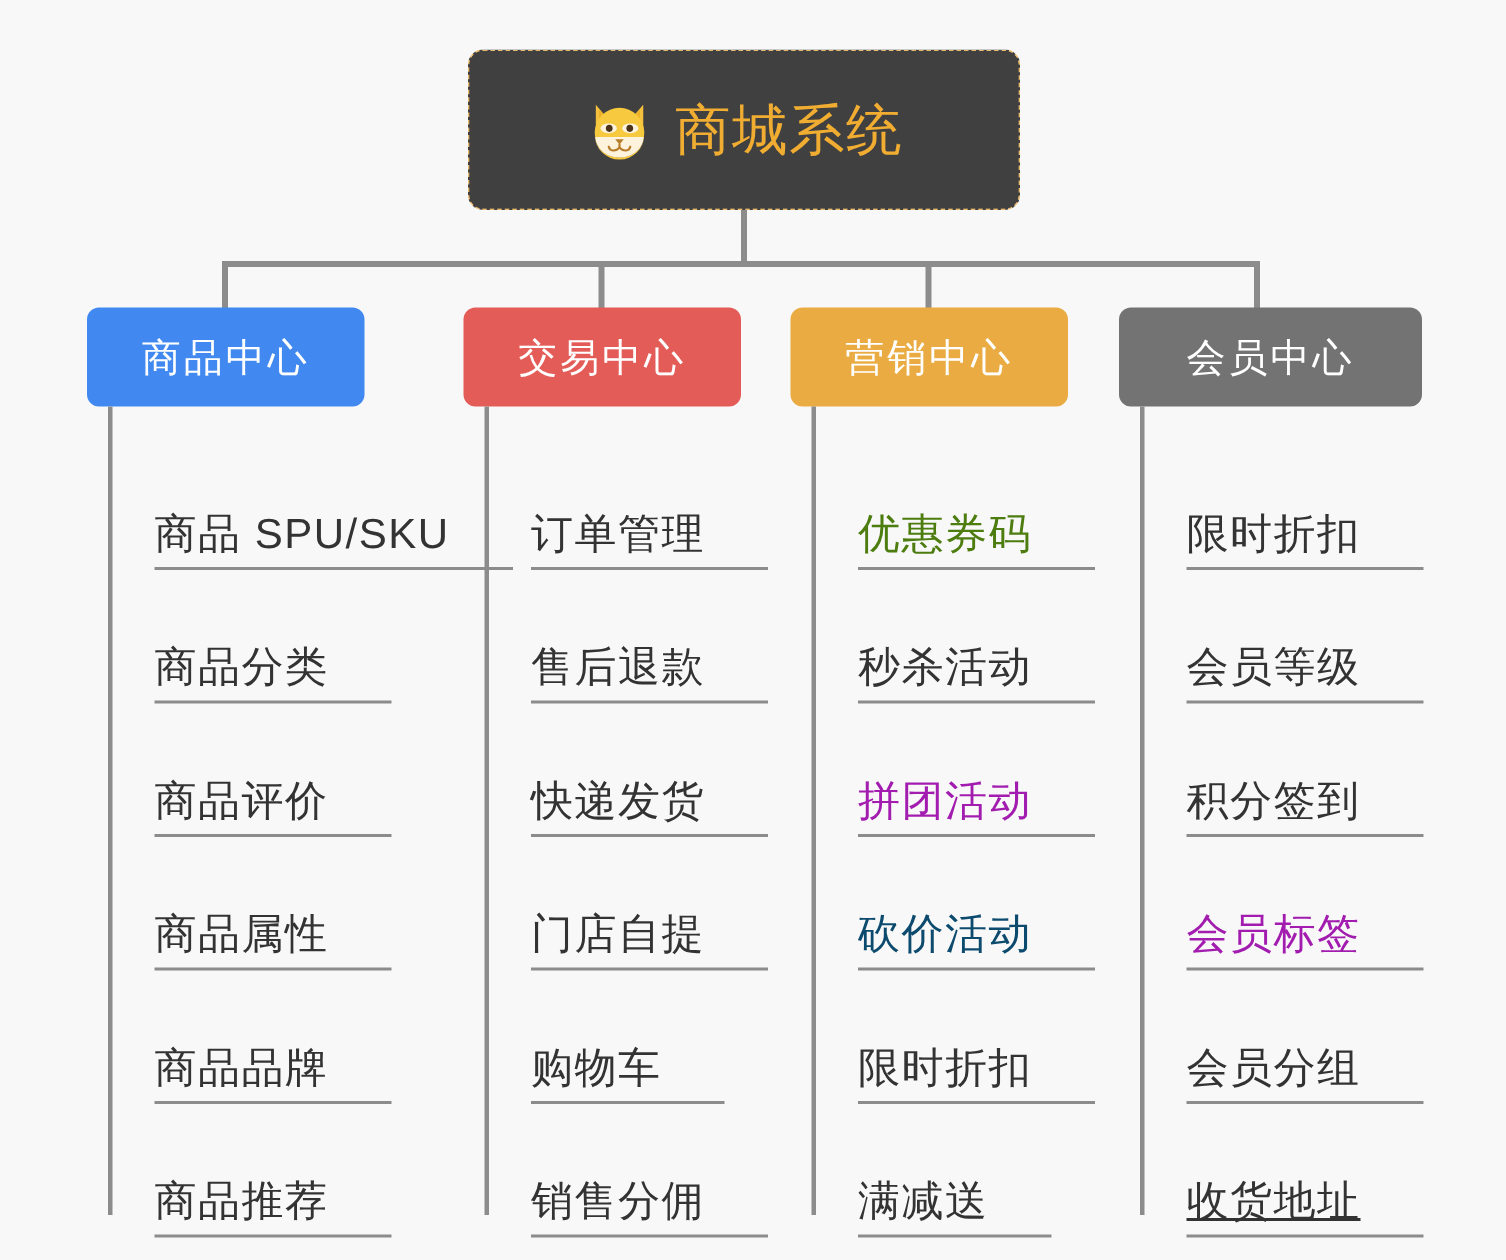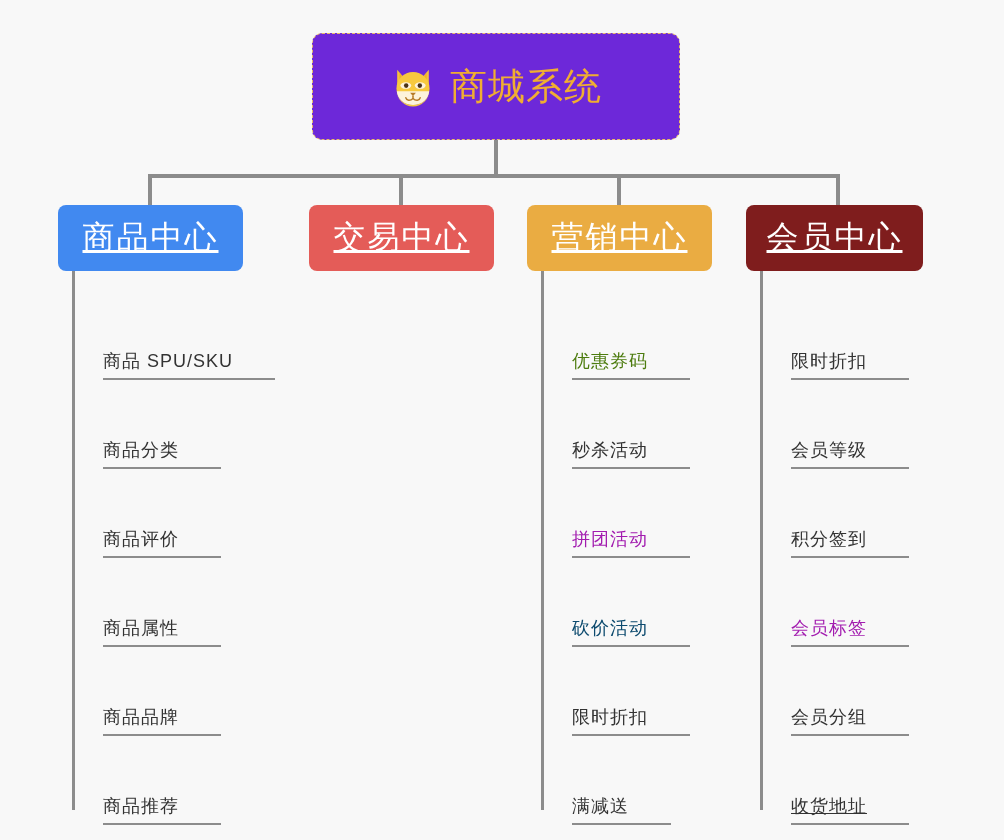--- a/index.html
+++ b/index.html
@@ -64,24 +64,23 @@
     top: 205px;
   }
   .cat-header {
     position: relative;
     height: 66px;
     border-radius: 8px;
     display: flex;
     align-items: center;
     justify-content: center;
     color: #ffffff;
-    font-size: 32px;
+    font-size: 26px;
     letter-spacing: 2px;
     box-sizing: border-box;
-    text-decoration: underline;
   }
 
   
   .leaf-list {
     position: relative;
     margin-top: 0;
     padding-top: 20px;
   }
   .leaf-trunk {
     position: absolute;
@@ -93,36 +92,36 @@
   }
   .leaf-item {
     position: relative;
     height: 89px;
     display: flex;
     align-items: flex-end;
     box-sizing: border-box;
     padding-left: 45px;
   }
   .leaf-label {
-    font-size: 18px;
+    font-size: 28px;
     color: #333333;
     line-height: 1.1;
     padding-bottom: 6px;
     border-bottom: 2px solid #8c8c8c;
     padding-right: 42px;
     white-space: nowrap;
     letter-spacing: 1px;
   }
 </style>
 </head>
 <body style="background: rgb(248, 248, 248);">
 
 <div id="chart-root">
 
-  <div class="root-node" style="border-color: rgb(232, 185, 106); background: #6d28d9;">
+  <div class="root-node" style="border-color: rgb(232, 185, 106); background: #404040;">
     <svg class="dog-icon" viewBox="0 0 64 64">
       <path d="M10 8 L10 30 L22 22 Z" fill="#f5c03e"></path>
       <path d="M54 8 L54 30 L42 22 Z" fill="#f5c03e"></path>
       <path d="M13 12 L13 27 L21 22 Z" fill="#eeb12a"></path>
       <path d="M51 12 L51 27 L43 22 Z" fill="#eeb12a"></path>
       <ellipse cx="32" cy="34" rx="23" ry="23" fill="#f7c93f"></ellipse>
       <path d="M9 36 a23 23 0 0 0 46 0 a23 21 0 0 1 -46 0 Z" fill="#f7c93f"></path>
       <path d="M32 57 C19 57 10 48 9.6 38 L54.4 38 C54 48 45 57 32 57 Z" fill="#fdf3dc"></path>
       <ellipse cx="22" cy="30" rx="7.5" ry="4.6" fill="#fdf3dc"></ellipse>
       <ellipse cx="42" cy="30" rx="7.5" ry="4.6" fill="#fdf3dc"></ellipse>
@@ -167,20 +166,41 @@
       <div class="leaf-item">
         <span class="leaf-label" style="color: rgb(51, 51, 51); border-bottom-color: rgb(140, 140, 140);">商品推荐</span>
       </div>
     </div>
   </div>
 
   <div class="column" style="left:309px; width:225px;">
     <div class="cat-header" style="width: 185px; background: rgb(228, 92, 88);">
       <span>交易中心</span>
     </div>
+    <div class="leaf-list">
+      <div class="leaf-trunk" style="background: rgb(140, 140, 140);"></div>
+      <div class="leaf-item">
+        <span class="leaf-label" style="color: rgb(51, 51, 51); border-bottom-color: rgb(140, 140, 140);">订单管理</span>
+      </div>
+      <div class="leaf-item">
+        <span class="leaf-label" style="color: rgb(51, 51, 51); border-bottom-color: rgb(140, 140, 140);">售后退款</span>
+      </div>
+      <div class="leaf-item">
+        <span class="leaf-label" style="color: rgb(51, 51, 51); border-bottom-color: rgb(140, 140, 140);">快递发货</span>
+      </div>
+      <div class="leaf-item">
+        <span class="leaf-label" style="color: rgb(51, 51, 51); border-bottom-color: rgb(140, 140, 140);">门店自提</span>
+      </div>
+      <div class="leaf-item">
+        <span class="leaf-label" style="color: rgb(51, 51, 51); border-bottom-color: rgb(140, 140, 140);">购物车</span>
+      </div>
+      <div class="leaf-item">
+        <span class="leaf-label" style="color: rgb(51, 51, 51); border-bottom-color: rgb(140, 140, 140);">销售分佣</span>
+      </div>
+    </div>
   </div>
 
   <div class="column" style="left:527px; width:225px;">
     <div class="cat-header" style="width: 185px; background: rgb(234, 172, 66);">
       <span>营销中心</span>
     </div>
     <div class="leaf-list">
       <div class="leaf-trunk" style="background: rgb(140, 140, 140);"></div>
       <div class="leaf-item">
         <span class="leaf-label" style="color: #4d7c0f; border-bottom-color: rgb(140, 140, 140);">优惠券码</span>
@@ -197,21 +217,21 @@
       <div class="leaf-item">
         <span class="leaf-label" style="color: rgb(51, 51, 51); border-bottom-color: rgb(140, 140, 140);">限时折扣</span>
       </div>
       <div class="leaf-item">
         <span class="leaf-label" style="color: rgb(51, 51, 51); border-bottom-color: rgb(140, 140, 140);">满减送</span>
       </div>
     </div>
   </div>
 
   <div class="column" style="left:746px; width:225px;">
-    <div class="cat-header" style="width: 177px; background: #7f1d1d;">
+    <div class="cat-header" style="width: 202px; background: #737373;">
       <span>会员中心</span>
     </div>
     <div class="leaf-list">
       <div class="leaf-trunk" style="background: rgb(140, 140, 140);"></div>
       <div class="leaf-item">
         <span class="leaf-label" style="color: rgb(51, 51, 51); border-bottom-color: rgb(140, 140, 140);">限时折扣</span>
       </div>
       <div class="leaf-item">
         <span class="leaf-label" style="color: rgb(51, 51, 51); border-bottom-color: rgb(140, 140, 140);">会员等级</span>
       </div>

